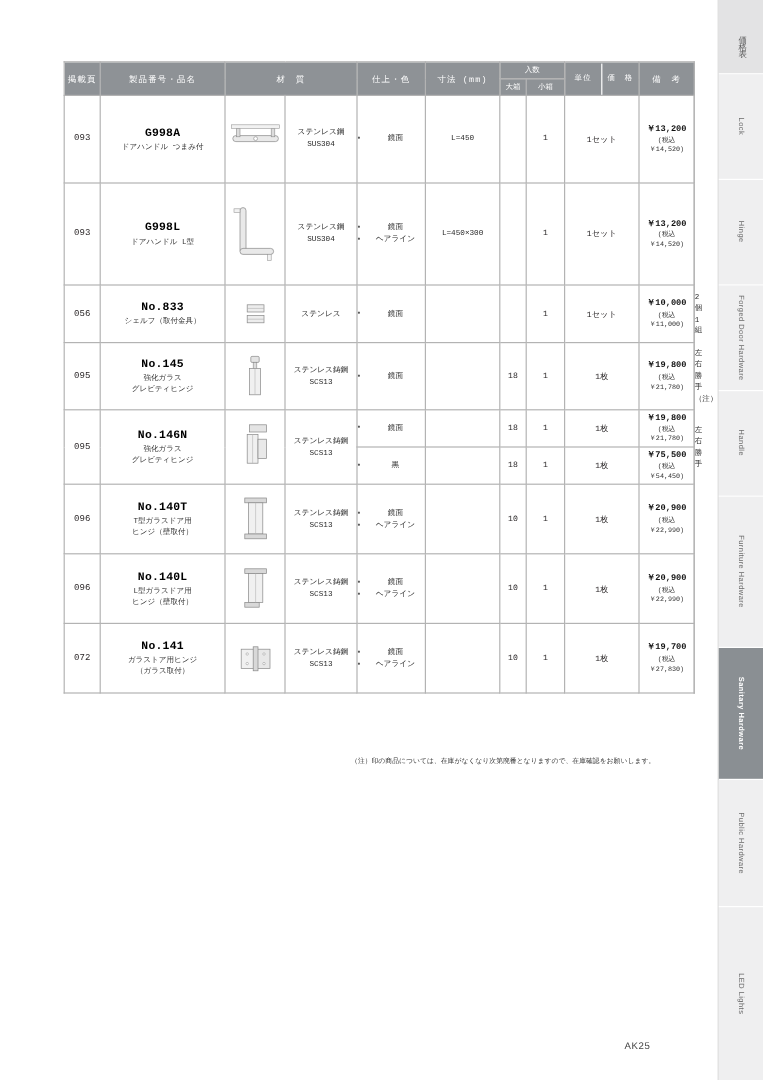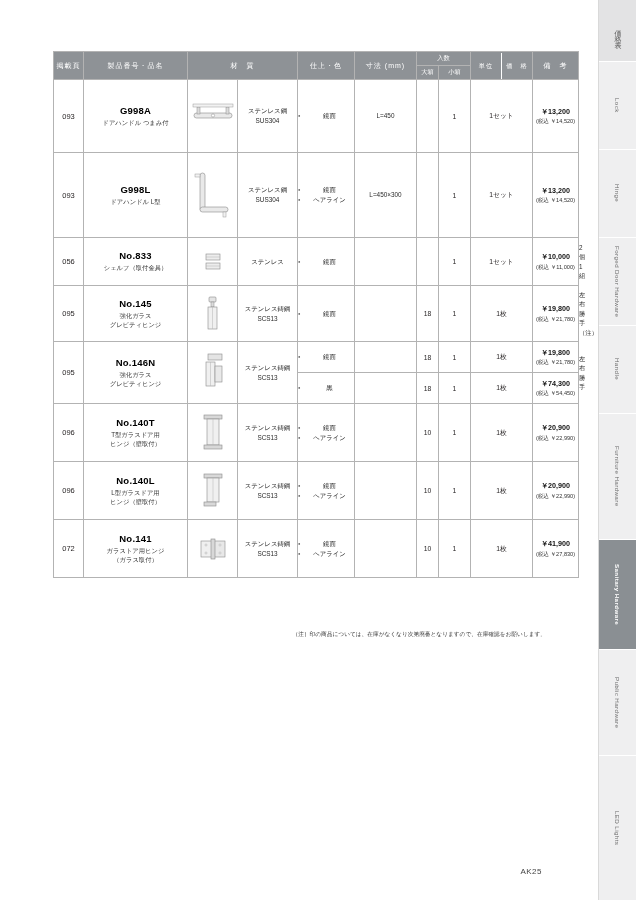--- a/index.html
+++ b/index.html
@@ -64,20 +64,21 @@
     top: 0;
     width: 599px;
     height: 900px;
   }
 
   .table-wrap {
     position: absolute;
     left: 53px;
     top: 51px;
     width: 493px;
+    font-family: Liberation Mono, monospace;
   }
 
   table.catalog {
     border-collapse: collapse;
     width: 493px;
     table-layout: fixed;
   }
   table.catalog th, table.catalog td {
     border: 1px solid #b3b3b3;
     padding: 0;
@@ -437,21 +438,21 @@
 
         <tr style="height:31px;">
           <td class="col-fin">
             <span class="ln">黒</span>
           </td>
           <td class="col-dim"></td>
           <td class="col-qty">18</td>
           <td class="col-qty">1</td>
           <td class="col-unit">1枚</td>
           <td class="col-price">
-            <span>￥74,300</span>
+            <span>￥75,500</span>
             <span class="tax">(税込 ￥54,450)</span>
           </td>
         </tr>
 
         <tr style="height:58px;">
           <td class="col-page">096</td>
           <td class="col-name">
             <span class="prod-code">No.140T</span>
             <span class="prod-desc" style="white-space:pre-line;">T型ガラスドア用
 ヒンジ（壁取付）</span>
@@ -547,21 +548,21 @@
             <span class="ln">鏡面</span>
             <span class="ln">ヘアライン</span>
           </td>
           <td class="col-dim">
             <span class="ln"></span>
           </td>
           <td class="col-qty">10</td>
           <td class="col-qty">1</td>
           <td class="col-unit">1枚</td>
           <td class="col-price">
-            <span>￥41,900</span>
+            <span>￥19,700</span>
             <span class="tax">(税込 ￥27,830)</span>
           </td>
           <td class="col-note"></td>
         </tr>
 
       </tbody>
     </table>
   </div>
 
   <div class="footnote">（注）印の商品については、在庫がなくなり次第廃番となりますので、在庫確認をお願いします。</div>

